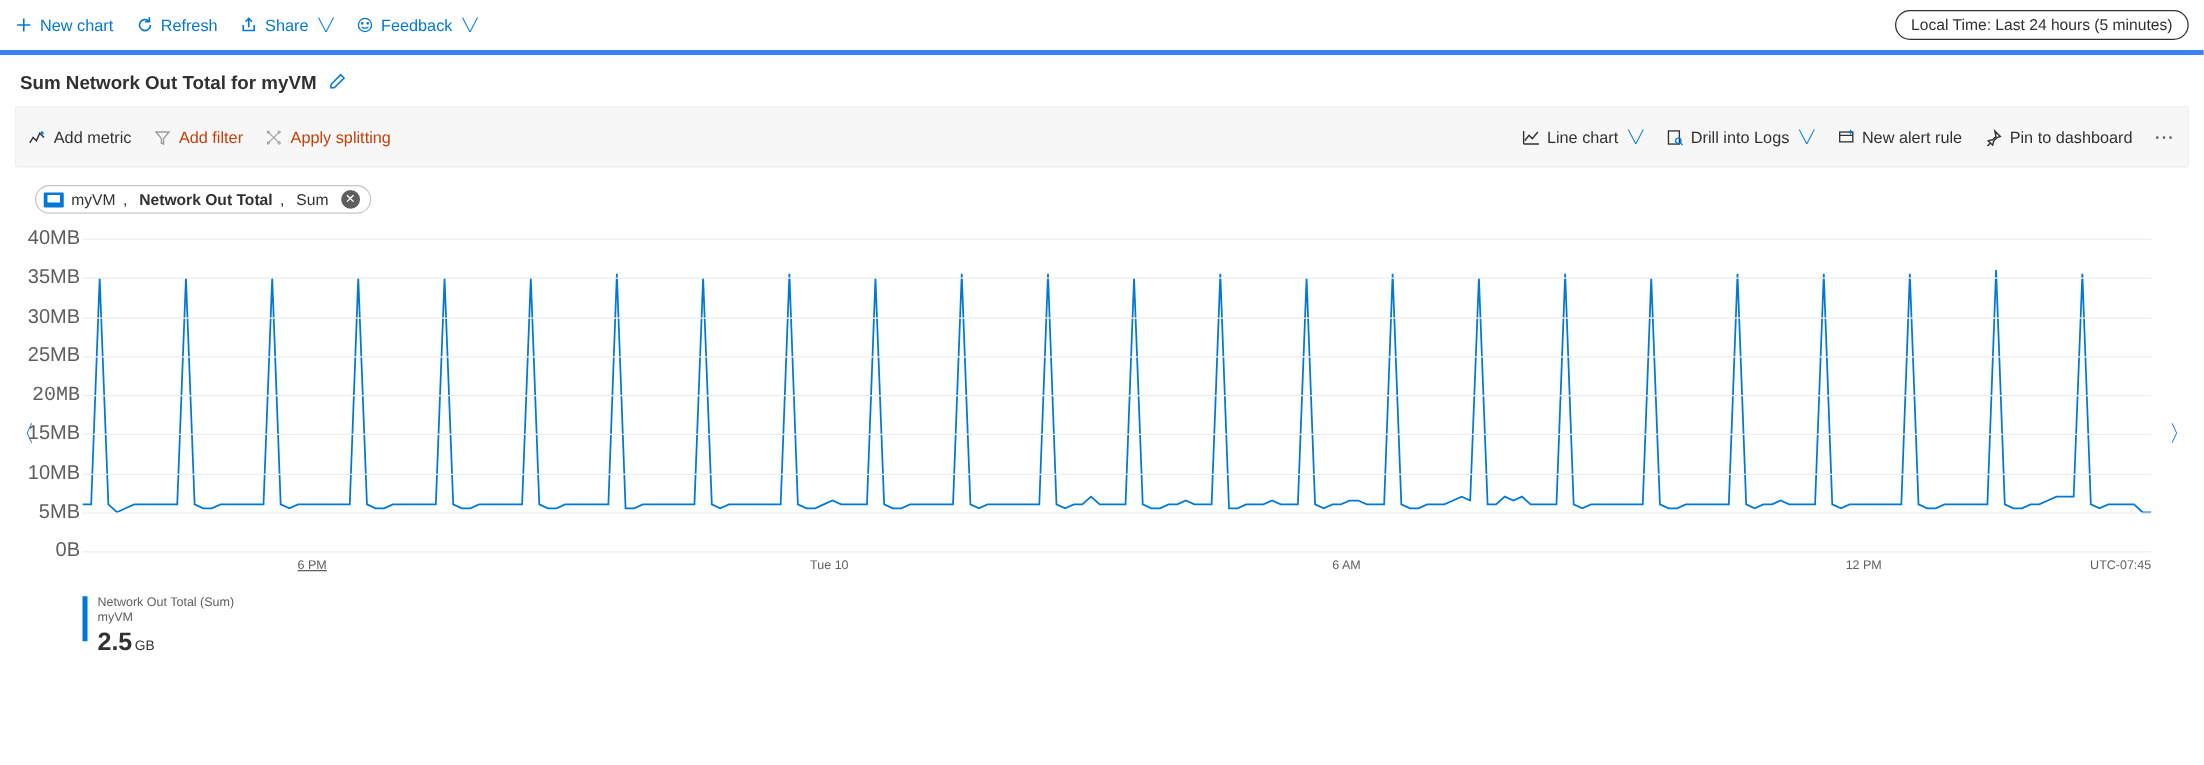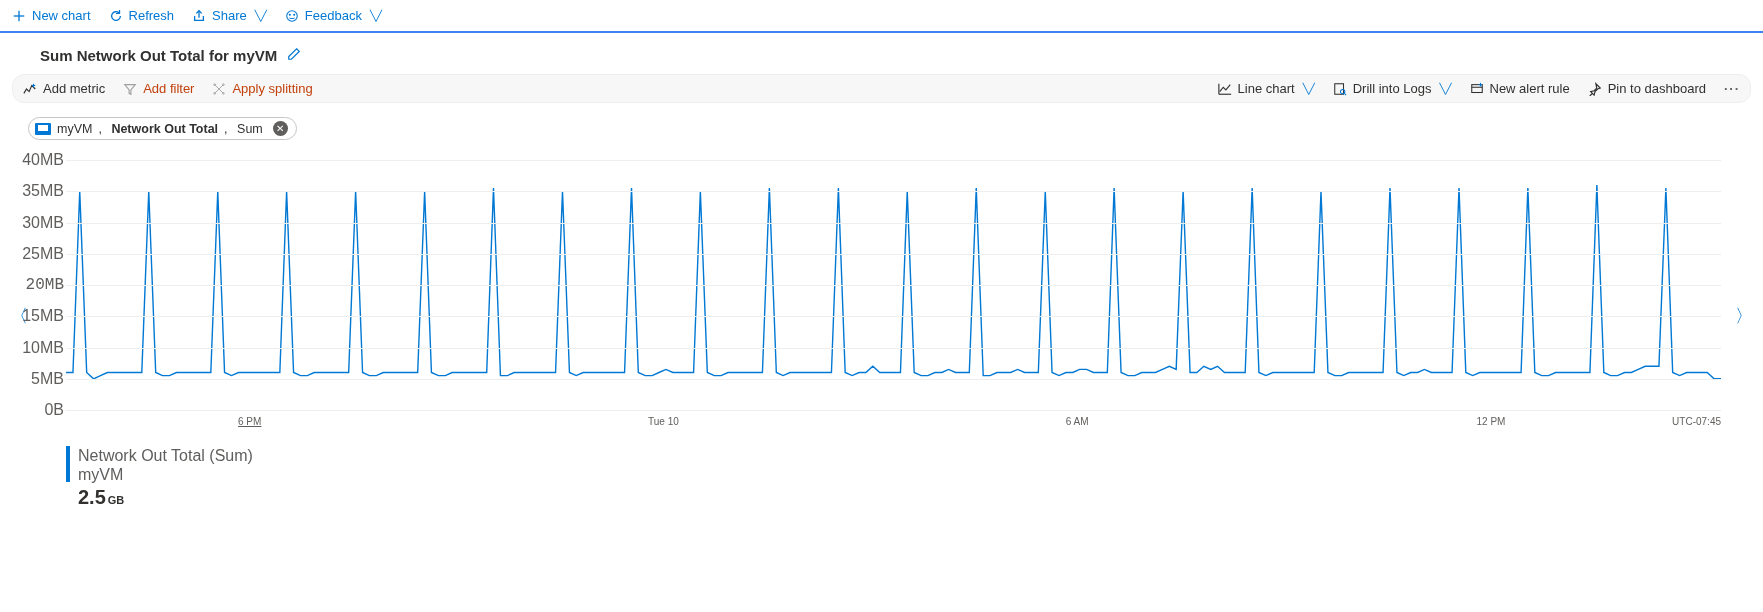--- a/index.html
+++ b/index.html
@@ -1,24 +1,24 @@
 <!DOCTYPE html>
 <html><head>
 <meta charset="utf-8">
 <style>
   html,body{margin:0;padding:0;font-family:"Segoe UI",Arial,sans-serif;font-size:13px;color:#323130;background:#fff;width:1763px}
-  .top-bar{display:flex;align-items:center;justify-content:space-between;padding:8px 12px;border-bottom:2px solid #3b82f6}
+  .top-bar{display:flex;align-items:center;justify-content:space-between;padding:8px 12px;border-bottom:4px solid #3b82f6}
   .tb-left{display:flex;align-items:center;gap:18px}
   .tb-btn{display:flex;align-items:center;gap:6px;color:#0078d4;cursor:pointer;font-size:13px}
   .tb-btn svg{width:14px;height:14px}
   .time-pill{border:1px solid #323130;border-radius:14px;padding:4px 12px;font-size:12.5px;cursor:pointer}
-  .chart-title-row{display:flex;align-items:center;gap:10px;padding:14px 28px 10px 40px}
+  .chart-title-row{display:flex;align-items:center;gap:10px;padding:14px 28px 10px 16px}
   .chart-title{font-size:15px;font-weight:600}
   .edit-ico{color:#0078d4;cursor:pointer}
-  .toolbar{display:flex;align-items:center;justify-content:space-between;background:#f7f7f7;border:1px solid #eee;margin:0 12px;padding:6px 10px;border-radius:12px}
+  .toolbar{display:flex;align-items:center;justify-content:space-between;background:#f7f7f7;border:1px solid #eee;margin:0 12px;padding:16px 10px;border-radius:2px}
   .tl-left,.tl-right{display:flex;align-items:center;gap:18px}
   .tl-btn{display:flex;align-items:center;gap:6px;color:#323130;cursor:pointer;font-size:13px}
   .tl-btn.disabled{color:#c2410c;cursor:default}
   .tl-btn svg{width:14px;height:14px}
   .chev{font-size:10px;color:#0078d4;margin-left:2px}
   .pill-row{padding:14px 28px 6px 28px}
   .metric-pill{display:inline-flex;align-items:center;gap:6px;border:1px solid #c8c6c4;border-radius:14px;padding:3px 8px 3px 6px;font-size:12.5px;cursor:pointer}
   .metric-pill .vm-ico{width:16px;height:12px;background:#0078d4;border-radius:1px;display:inline-block;position:relative}
   .metric-pill .vm-ico::after{content:"";position:absolute;left:3px;top:2px;width:10px;height:6px;background:#fff}
   .metric-pill .close{width:15px;height:15px;border-radius:50%;background:#605e5c;color:#fff;display:inline-flex;align-items:center;justify-content:center;font-size:10px;line-height:1;margin-left:4px}
@@ -28,23 +28,23 @@
   .plot{position:relative;margin:14px 30px 0 54px;height:250px}
   .y-ticks{position:absolute;left:-46px;top:0;bottom:0;width:44px}
   .y-tick{position:absolute;right:0;font-size:16px;color:#605e5c;text-align:right;width:44px;transform:translateY(-50%)}
   .grid-line{position:absolute;left:0;right:0;border-top:1px solid #eee}
   .x-ticks{position:relative;margin:6px 30px 0 54px;height:16px}
   .x-tick{position:absolute;font-size:10px;color:#605e5c;transform:translateX(-50%)}
   .tz-label{position:absolute;right:0;font-size:10px;color:#605e5c}
   svg.line{position:absolute;left:0;top:0;width:100%;height:100%}
   .legend{display:flex;align-items:flex-start;gap:8px;margin:14px 0 10px 54px}
   .legend-bar{width:4px;height:36px;background:#0078d4}
-  .legend-txt .t1{font-size:16px;color:#605e5c;line-height:1.2}
+  .legend-txt .t1{font-size:10px;color:#605e5c;line-height:1.2}
   .legend-txt .val{font-size:20px;font-weight:600;color:#323130;margin-top:2px}
-  .legend-txt .unit{font-size:11px;font-weight:700;margin-left:2px}
+  .legend-txt .unit{font-size:11px;font-weight:400;margin-left:2px}
   .dots{letter-spacing:1px;color:#605e5c;cursor:pointer;font-weight:bold}
 </style>
 </head>
 <body>
 
 <div class="top-bar">
   <div class="tb-left">
     <div class="tb-btn">
       <svg viewBox="0 0 16 16" stroke="#0078d4" stroke-width="1.5">
           <line x1="8" y1="2" x2="8" y2="14"></line>
@@ -71,20 +71,23 @@
     <div class="tb-btn">
       <svg viewBox="0 0 16 16" fill="none" stroke="#0078d4" stroke-width="1.2">
           <circle cx="8" cy="8" r="6"></circle>
           <circle cx="5.5" cy="6.5" r=".6" fill="#0078d4"></circle>
           <circle cx="10.5" cy="6.5" r=".6" fill="#0078d4"></circle>
           <path d="M5 10c1 1.2 5 1.2 6 0"></path>
         </svg>
       <span>Feedback</span>
       <span class="chev">╲╱</span>
     </div>
+  </div>
+  <div class="time-pill">
+    <span>Local Time: Last 24 hours (5 minutes)</span>
   </div>
 </div>
 
 <div class="chart-title-row">
   <span class="chart-title">Sum Network Out Total for myVM</span>
   <span class="edit-ico">
     <svg width="14" height="14" viewBox="0 0 16 16" fill="none" stroke="#0078d4" stroke-width="1.4">
         <path d="M11 2l3 3L5 14H2v-3z"></path>
       </svg>
   </span>

